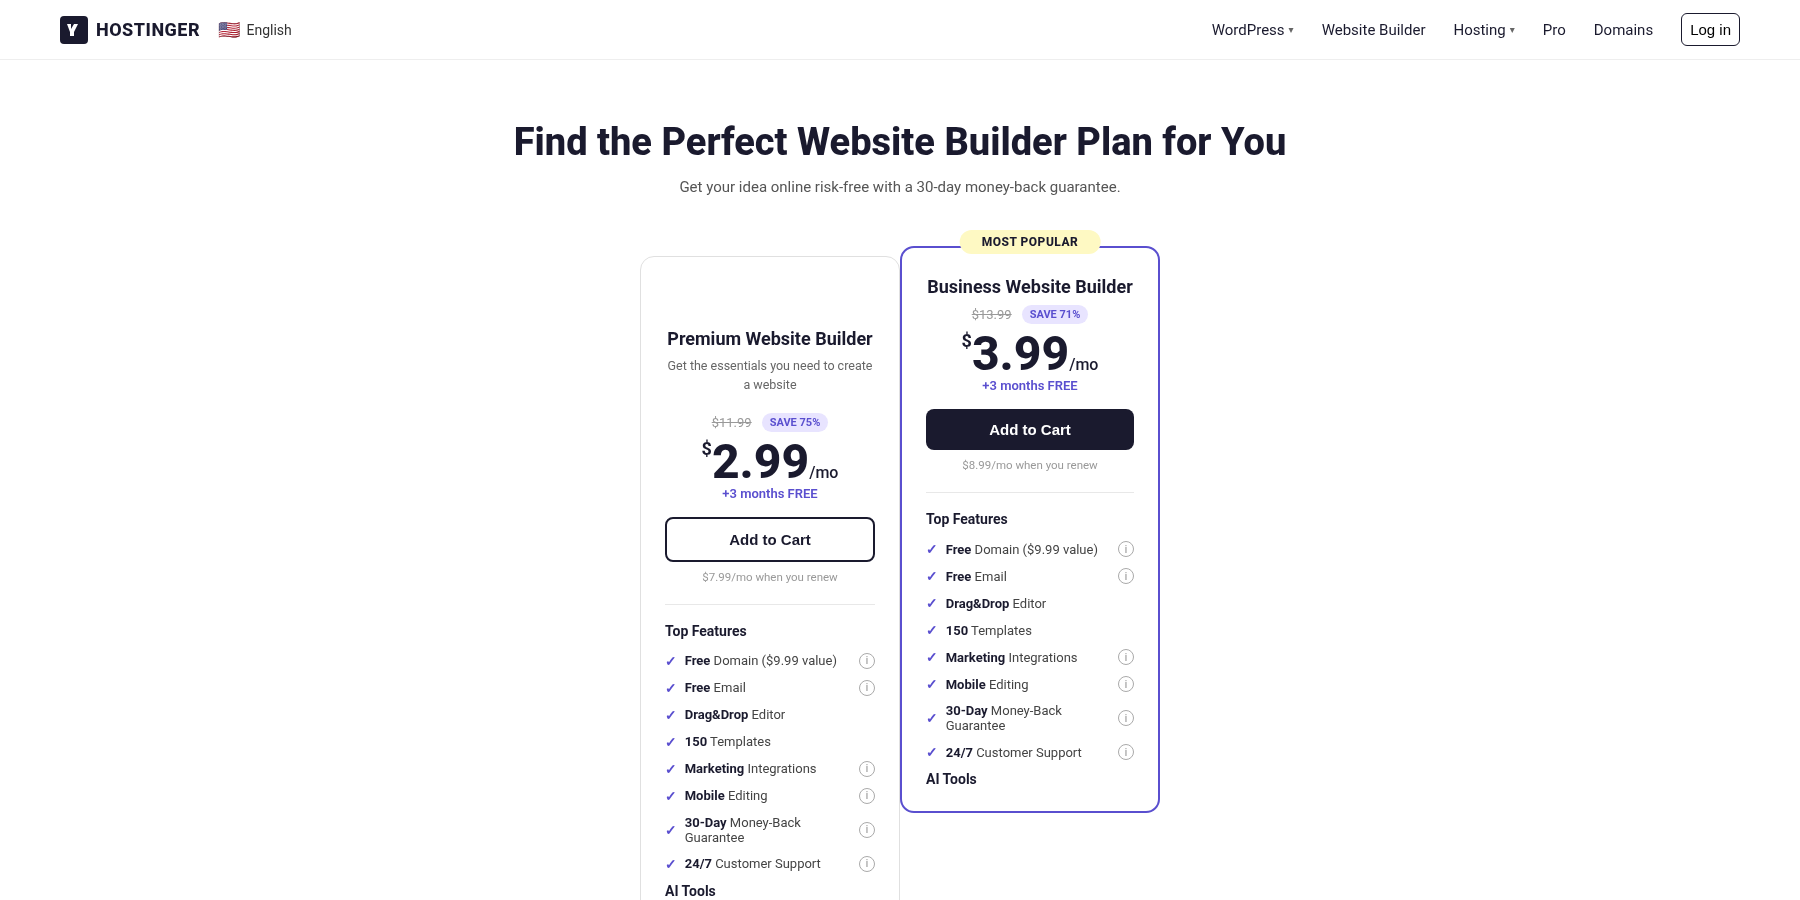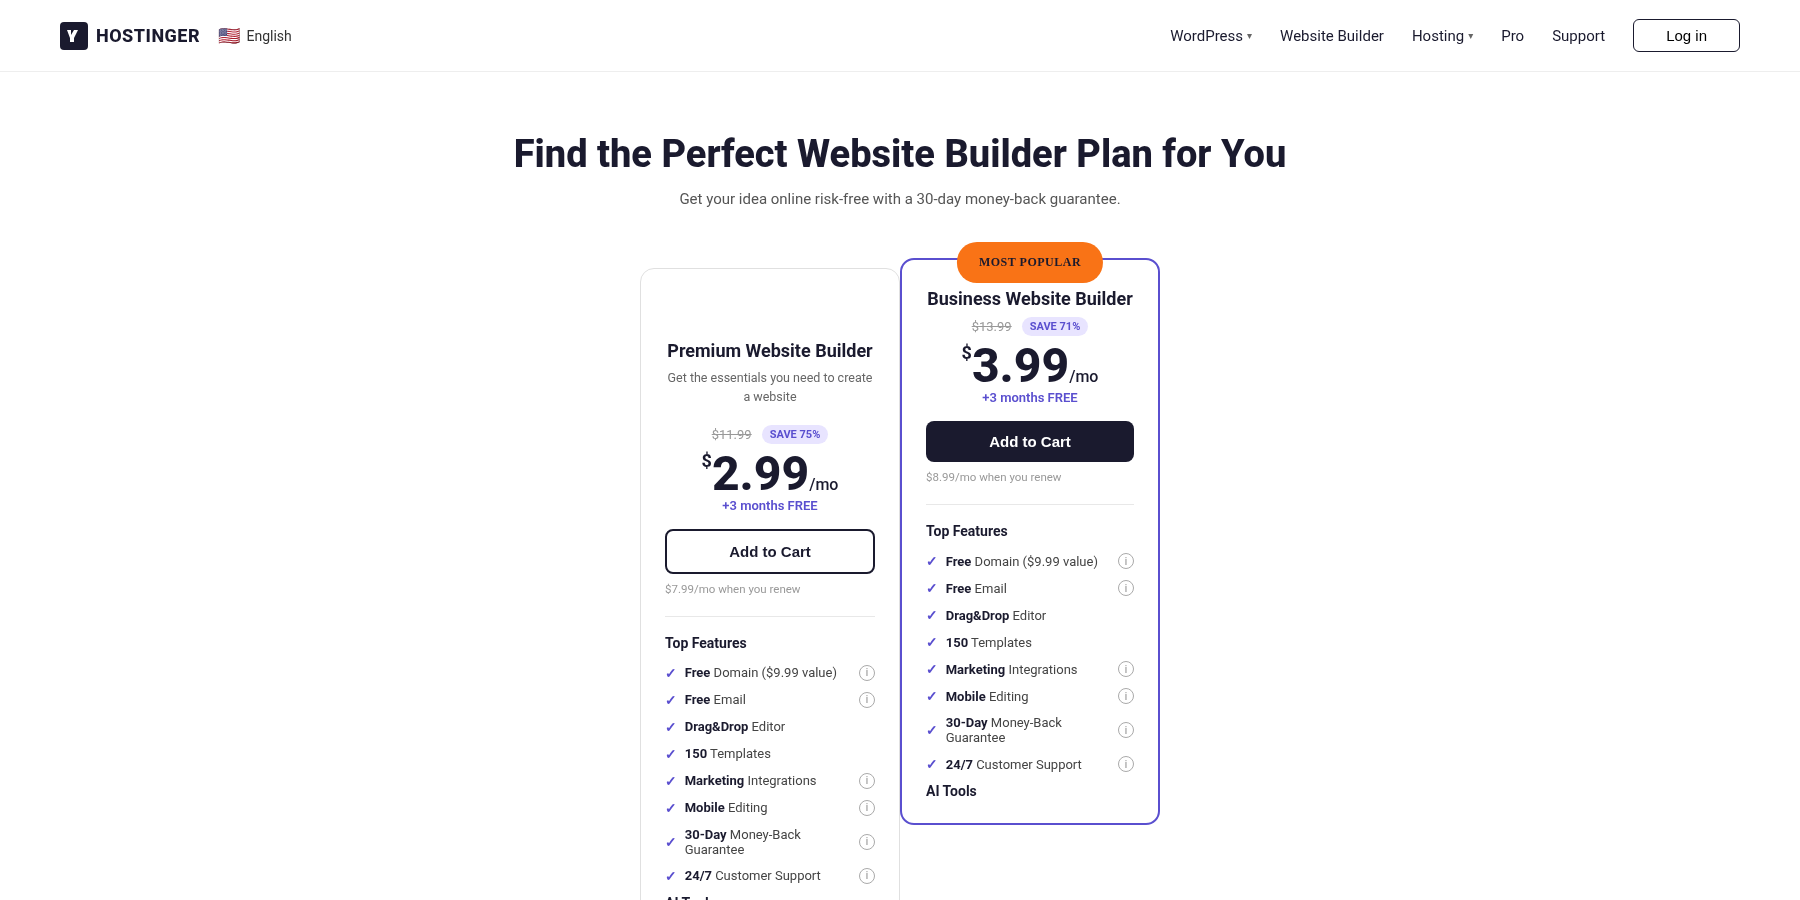--- a/index.html
+++ b/index.html
@@ -4,21 +4,21 @@
   <style>
     * { box-sizing: border-box; margin: 0; padding: 0; }
     body { font-family: -apple-system, BlinkMacSystemFont, 'Segoe UI', Roboto, sans-serif; background: #fff; color: #1a1a2e; }
 
     
     .navbar {
       display: flex;
       align-items: center;
       justify-content: space-between;
       padding: 0 60px;
-      height: 72px;
+      height: 60px;
       border-bottom: 1px solid #eee;
       background: #fff;
     }
     .navbar-left {
       display: flex;
       align-items: center;
       gap: 18px;
     }
     .logo {
       display: flex;
@@ -54,21 +54,21 @@
       text-decoration: none;
       cursor: pointer;
       display: flex;
       align-items: center;
       gap: 4px;
     }
     .nav-link .chevron { font-size: 10px; color: #666; }
     .login-btn {
       border: 1.5px solid #1a1a2e;
       border-radius: 6px;
-      padding: 7px 32px;
+      padding: 7px 8px;
       font-size: 15px;
       background: transparent;
       cursor: pointer;
       font-weight: 500;
     }
 
     
     .hero {
       text-align: center;
       padding: 60px 36px 30px;
@@ -106,29 +106,28 @@
       border-color: #5a4fcf;
       border-width: 2px;
       margin-top: -10px;
     }
 
     .popular-badge {
       position: absolute;
       top: -18px;
       left: 50%;
       transform: translateX(-50%);
-      background: #f97316;
+      background: #fef9c3;
       color: #1a1a2e;
       font-weight: 800;
       font-size: 12px;
-      padding: 13px 22px;
+      padding: 5px 22px;
       border-radius: 20px;
       letter-spacing: 0.5px;
       white-space: nowrap;
-      font-family: Liberation Serif, serif;
     }
 
     .plan-name {
       font-size: 18px;
       font-weight: 700;
       color: #1a1a2e;
       margin-bottom: 8px;
     }
 
     .plan-desc {
@@ -211,20 +210,21 @@
 
     .add-cart-btn-dark {
       background: #1a1a2e;
       color: #fff;
       border: none;
     }
 
     .renew-note {
       font-size: 11.5px;
       color: #999;
+      text-align: center;
       margin-bottom: 20px;
     }
 
     .divider {
       border: none;
       border-top: 1px solid #e8e8e8;
       margin: 14px 0 18px;
     }
 
     .features-title {
@@ -307,21 +307,21 @@
       <span>Website Builder</span>
     </a>
     <a class="nav-link">
       <span>Hosting</span>
       <span class="chevron">▾</span>
     </a>
     <a class="nav-link">
       <span>Pro</span>
     </a>
     <a class="nav-link">
-      <span>Support</span>
+      <span>Domains</span>
     </a>
     <button class="login-btn">Log in</button>
   </div>
 </nav>
 
 <section class="hero">
   <h1 class="hero-title">Find the Perfect Website Builder Plan for You</h1>
   <p class="hero-subtitle">Get your idea online risk-free with a 30-day money-back guarantee.</p>
 </section>
 

